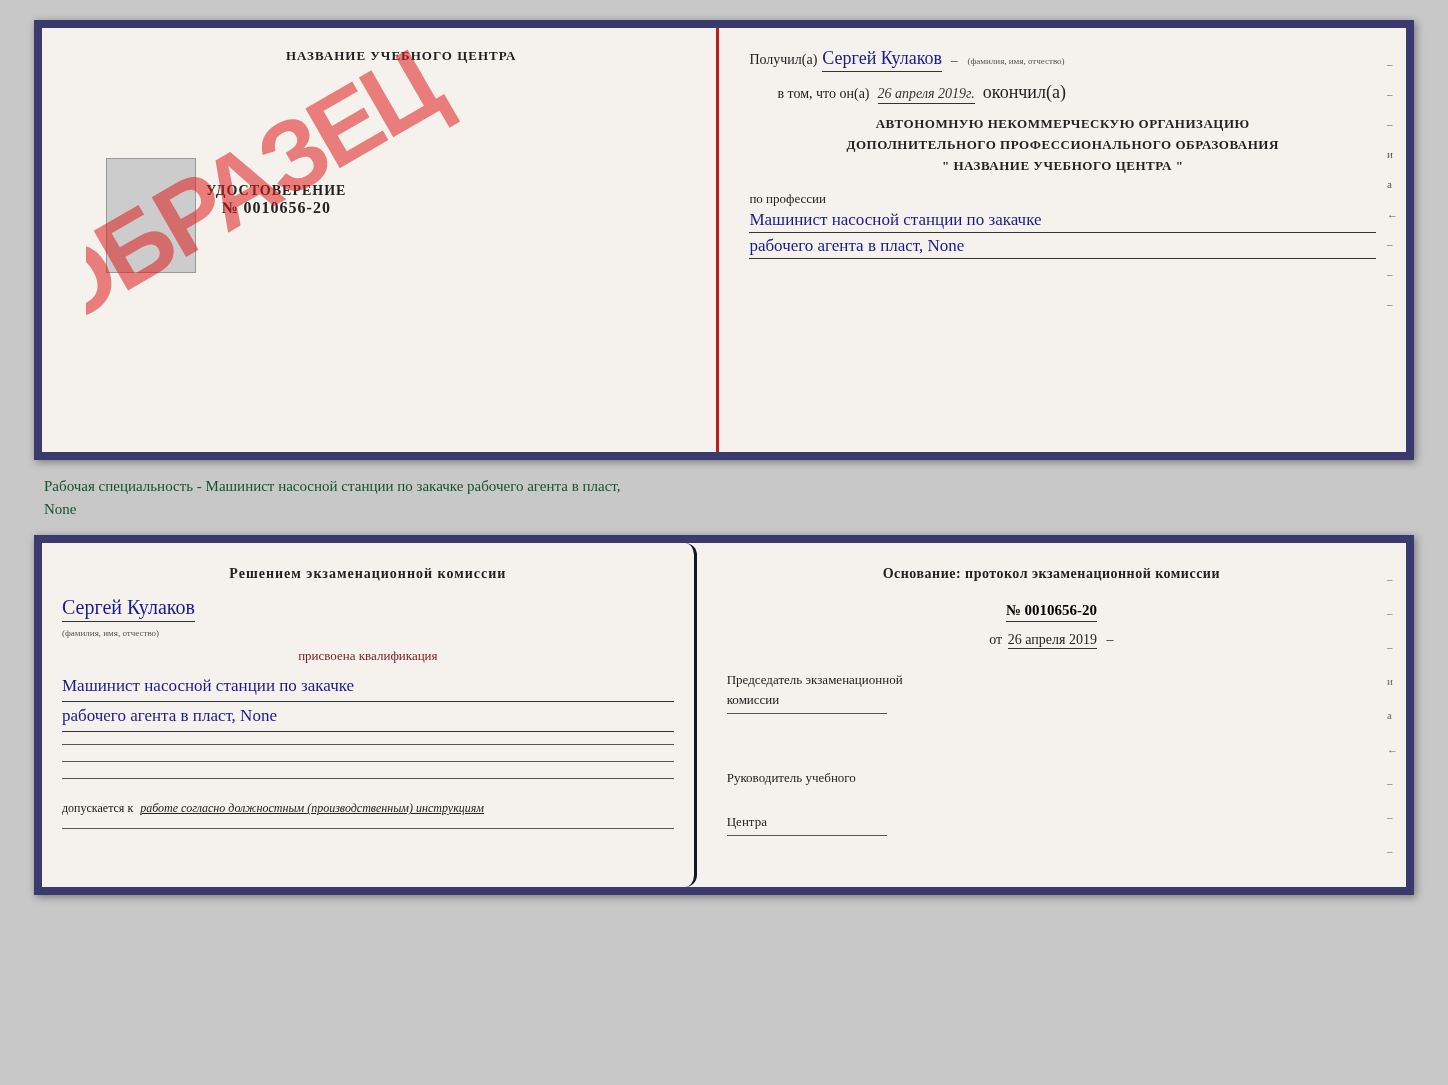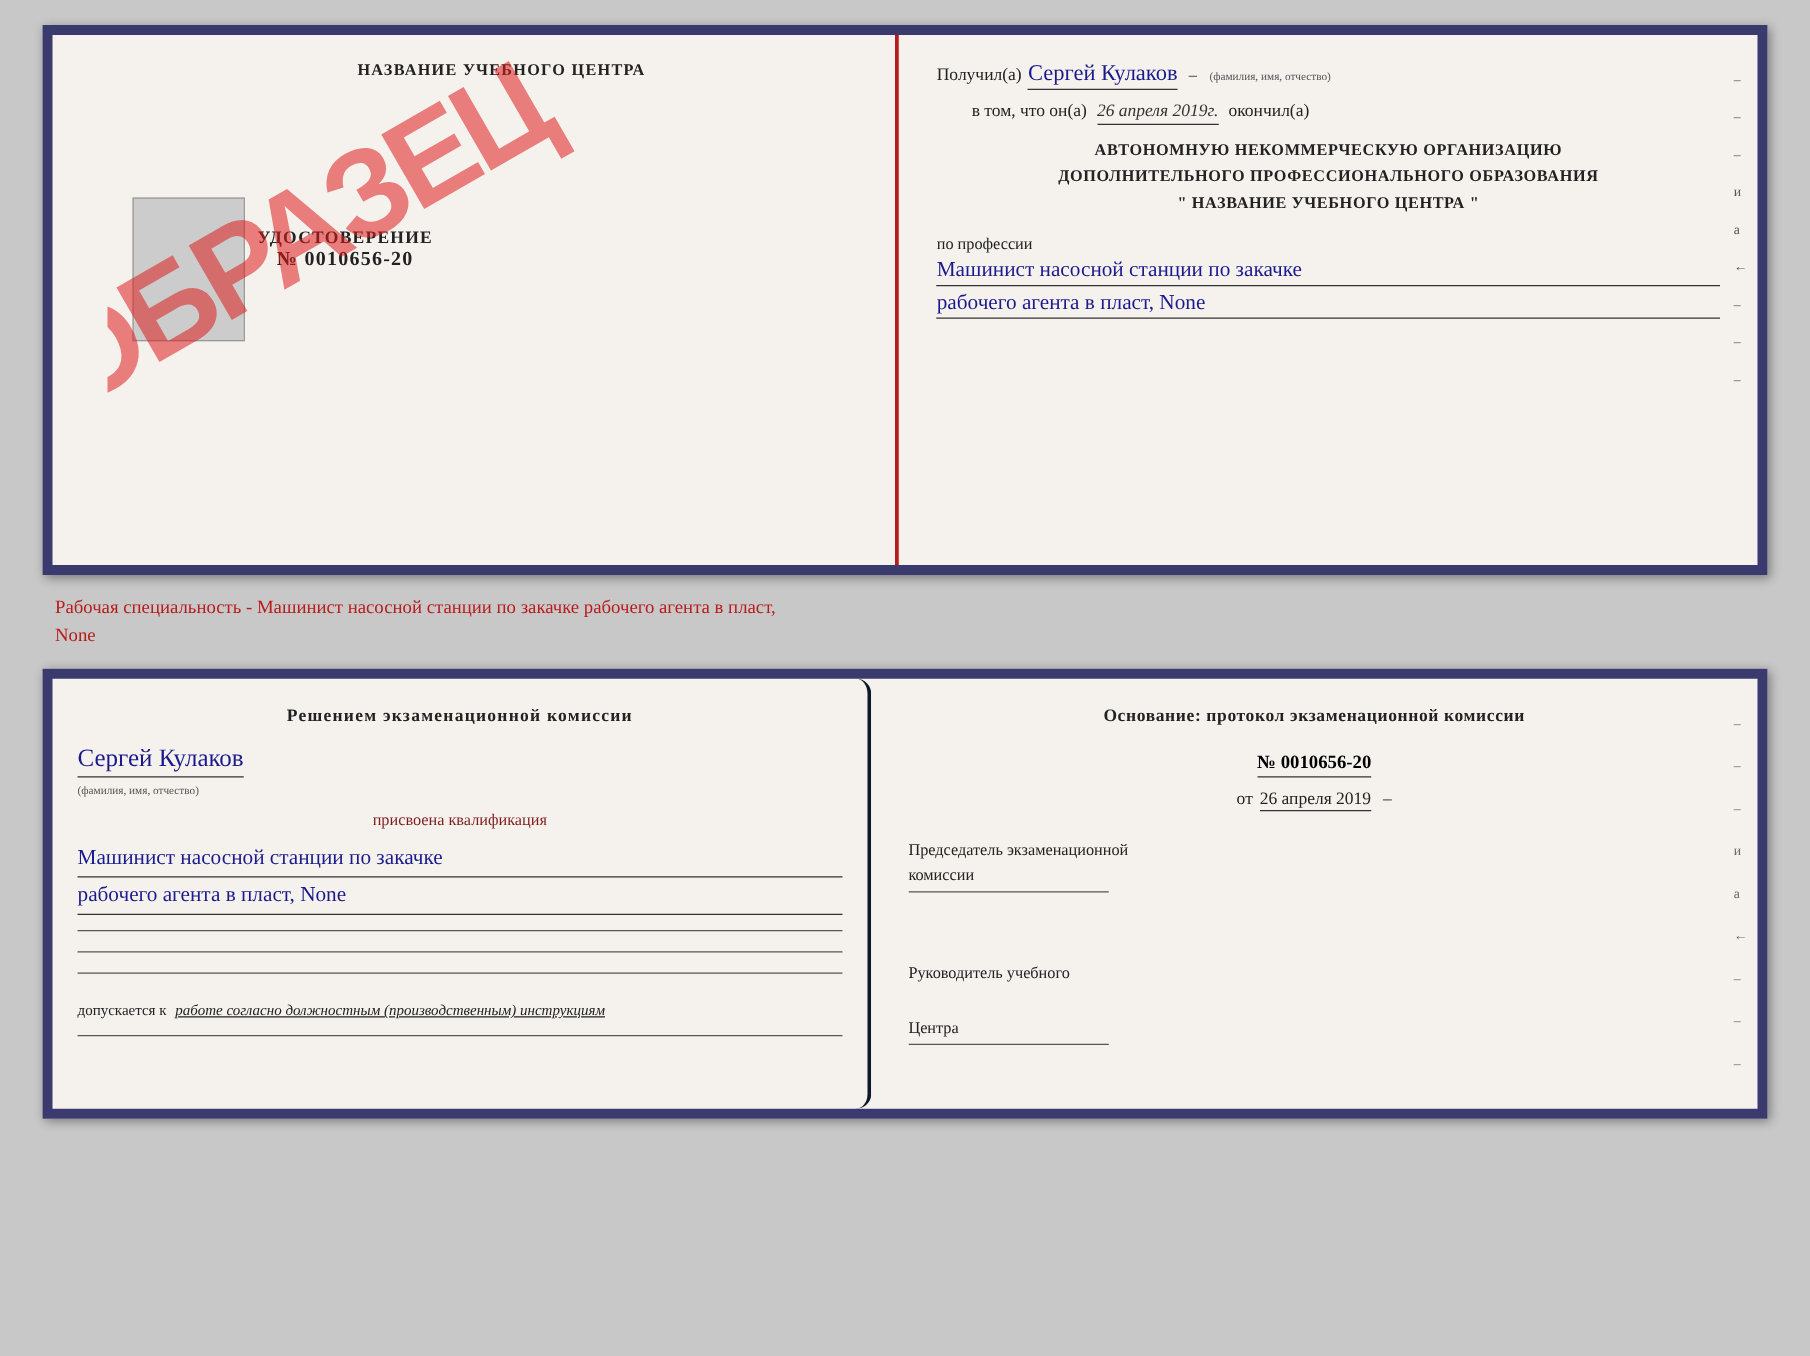--- a/index.html
+++ b/index.html
@@ -216,21 +216,21 @@
       gap: 18px;
       font-size: 11px;
       color: #555;
     }
 
     
     .middle-text {
       width: 1380px;
       margin: 0 auto;
       font-size: 15px;
-      color: #b91c1c;
+      color: #14532d;
       padding: 5px 10px;
       line-height: 1.5;
     }
 
     
     .certificate-bottom {
       display: flex;
       background: #f5f2ee;
       border: 8px solid #3a3a6e;
       box-shadow: 2px 2px 8px rgba(0,0,0,0.4);
@@ -402,21 +402,21 @@
         <span style="font-size:14px;">Получил(а)</span>
         <span class="handwritten">Сергей Кулаков</span>
         <span style="margin-left:4px; font-size:13px;">–</span>
         <br>
         <span class="small-hint">(фамилия, имя, отчество)</span>
       </div>
 
       <div class="vtom-line">
         <span style="font-size:14px;padding-left:28px;">в том, что он(а)</span>
         <span class="date-handwritten">26 апреля 2019г.</span>
-        <span style="font-size:14px;">окончил(а)</span>
+        <span style="font-size:18px;">окончил(а)</span>
       </div>
 
       <div class="org-block">
         <div>АВТОНОМНУЮ НЕКОММЕРЧЕСКУЮ ОРГАНИЗАЦИЮ</div>
         <div>ДОПОЛНИТЕЛЬНОГО ПРОФЕССИОНАЛЬНОГО ОБРАЗОВАНИЯ</div>
         <div>" НАЗВАНИЕ УЧЕБНОГО ЦЕНТРА "</div>
       </div>
 
       <div class="po-professii">
         <span>по профессии</span>

